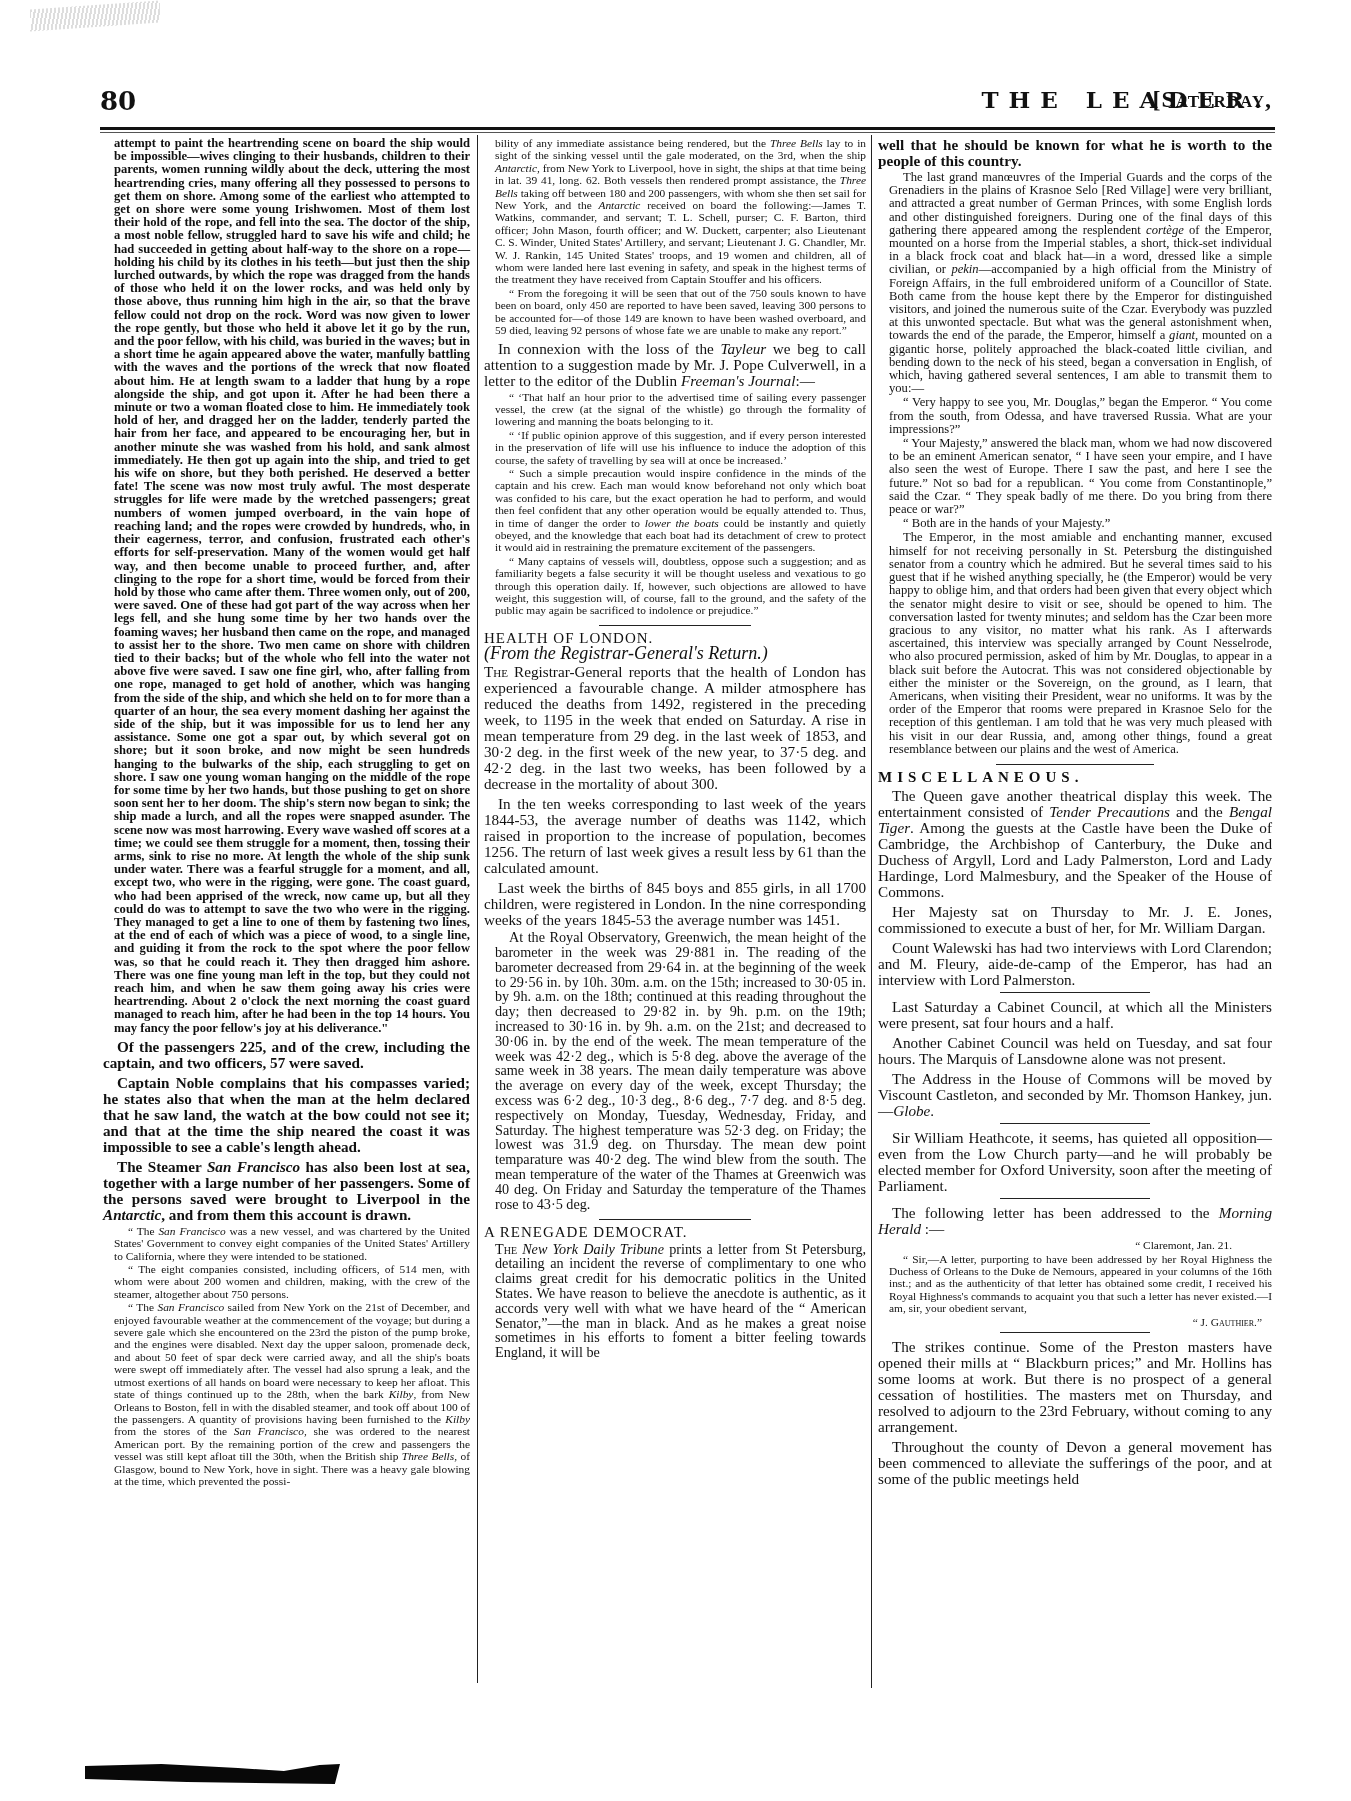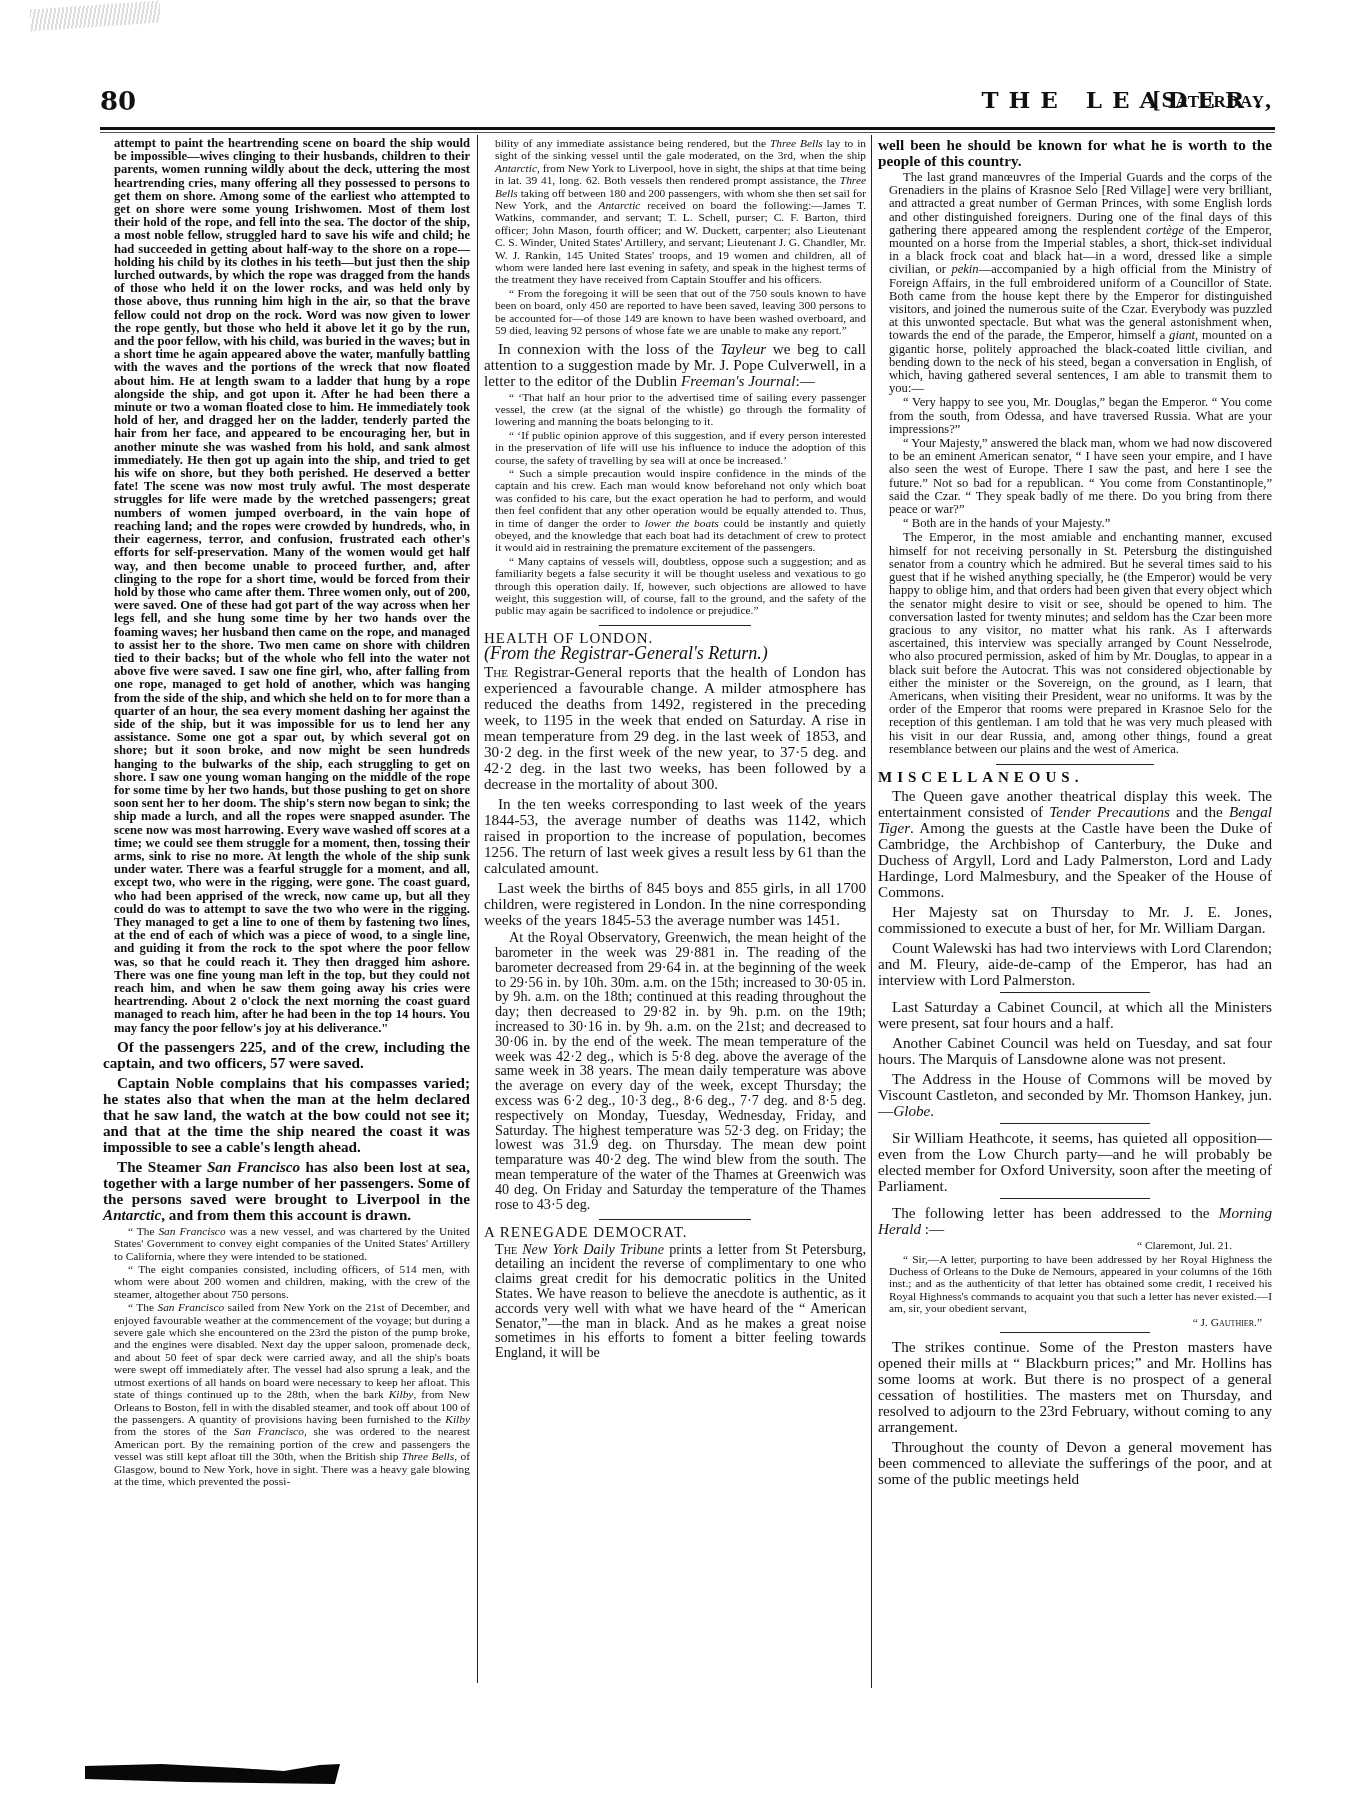--- a/index.html
+++ b/index.html
@@ -78,41 +78,41 @@
     <p class="bigplain">In the ten weeks corresponding to last week of the years 1844-53, the average number of deaths was 1142, which raised in proportion to the increase of population, becomes 1256. The return of last week gives a result less by 61 than the calculated amount.</p>
     <p class="bigplain">Last week the births of 845 boys and 855 girls, in all 1700 children, were registered in London. In the nine corresponding weeks of the years 1845-53 the average number was 1451.</p>
     <p style="font-size:14.2px;line-height:14.8px">At the Royal Observatory, Greenwich, the mean height of the barometer in the week was 29·881 in. The reading of the barometer decreased from 29·64 in. at the beginning of the week to 29·56 in. by 10h. 30m. a.m. on the 15th; increased to 30·05 in. by 9h. a.m. on the 18th; continued at this reading throughout the day; then decreased to 29·82 in. by 9h. p.m. on the 19th; increased to 30·16 in. by 9h. a.m. on the 21st; and decreased to 30·06 in. by the end of the week. The mean temperature of the week was 42·2 deg., which is 5·8 deg. above the average of the same week in 38 years. The mean daily temperature was above the average on every day of the week, except Thursday; the excess was 6·2 deg., 10·3 deg., 8·6 deg., 7·7 deg. and 8·5 deg. respectively on Monday, Tuesday, Wednesday, Friday, and Saturday. The highest temperature was 52·3 deg. on Friday; the lowest was 31.9 deg. on Thursday. The mean dew point temparature was 40·2 deg. The wind blew from the south. The mean temperature of the water of the Thames at Greenwich was 40 deg. On Friday and Saturday the temperature of the Thames rose to 43·5 deg.</p>
 
     <div class="sep"></div>
     <div class="head">A RENEGADE DEMOCRAT.</div>
     <p class="noindent" style="font-size:14.2px;line-height:14.8px"><span class="smallcaps">The</span> <i>New York Daily Tribune</i><span> prints a letter from St Petersburg, detailing an incident the reverse of complimentary to one who claims great credit for his democratic politics in the United States. We have reason to believe the anecdote is authentic, as it accords very well with what we have heard of the “ American Senator,”—the man in black. And as he makes a great noise sometimes in his efforts to foment a bitter feeling towards England, it will be</span></p>
   </div>
 
   <div class="col" style="left:868px;width:404px;padding-left:10px;box-sizing:border-box;">
-    <p class="noindent big" style="margin-top:0">well been he should be known for what he is worth to the people of this country.</p>
+    <p class="noindent big" style="margin-top:0">well that he should be known for what he is worth to the people of this country.</p>
     <p><span>The last grand manœuvres of the Imperial Guards and the corps of the Grenadiers in the plains of Krasnoe Selo [Red Village] were very brilliant, and attracted a great number of German Princes, with some English lords and other distinguished foreigners. During one of the final days of this gathering there appeared among the resplendent </span><i>cortège</i><span> of the Emperor, mounted on a horse from the Imperial stables, a short, thick-set individual in a black frock coat and black hat—in a word, dressed like a simple civilian, or </span><i>pekin</i><span>—accompanied by a high official from the Ministry of Foreign Affairs, in the full embroidered uniform of a Councillor of State. Both came from the house kept there by the Emperor for distinguished visitors, and joined the numerous suite of the Czar. Everybody was puzzled at this unwonted spectacle. But what was the general astonishment when, towards the end of the parade, the Emperor, himself a </span><i>giant</i><span>, mounted on a gigantic horse, politely approached the black-coated little civilian, and bending down to the neck of his steed, began a conversation in English, of which, having gathered several sentences, I am able to transmit them to you:—</span></p>
     <p>“ Very happy to see you, Mr. Douglas,” began the Emperor. “ You come from the south, from Odessa, and have traversed Russia. What are your impressions?”</p>
     <p>“ Your Majesty,” answered the black man, whom we had now discovered to be an eminent American senator, “ I have seen your empire, and I have also seen the west of Europe. There I saw the past, and here I see the future.” Not so bad for a republican. “ You come from Constantinople,” said the Czar. “ They speak badly of me there. Do you bring from there peace or war?”</p>
     <p>“ Both are in the hands of your Majesty.”</p>
     <p>The Emperor, in the most amiable and enchanting manner, excused himself for not receiving personally in St. Petersburg the distinguished senator from a country which he admired. But he several times said to his guest that if he wished anything specially, he (the Emperor) would be very happy to oblige him, and that orders had been given that every object which the senator might desire to visit or see, should be opened to him. The conversation lasted for twenty minutes; and seldom has the Czar been more gracious to any visitor, no matter what his rank. As I afterwards ascertained, this interview was specially arranged by Count Nesselrode, who also procured permission, asked of him by Mr. Douglas, to appear in a black suit before the Autocrat. This was not considered objectionable by either the minister or the Sovereign, on the ground, as I learn, that Americans, when visiting their President, wear no uniforms. It was by the order of the Emperor that rooms were prepared in Krasnoe Selo for the reception of this gentleman. I am told that he was very much pleased with his visit in our dear Russia, and, among other things, found a great resemblance between our plains and the west of America.</p>
 
     <div class="sep"></div>
     <div class="head spaced">MISCELLANEOUS.</div>
     <p class="bigplain"><span>The Queen gave another theatrical display this week. The entertainment consisted of </span><i>Tender Precautions</i><span> and the </span><i>Bengal Tiger</i><span>. Among the guests at the Castle have been the Duke of Cambridge, the Archbishop of Canterbury, the Duke and Duchess of Argyll, Lord and Lady Palmerston, Lord and Lady Hardinge, Lord Malmesbury, and the Speaker of the House of Commons.</span></p>
     <p class="bigplain">Her Majesty sat on Thursday to Mr. J. E. Jones, commissioned to execute a bust of her, for Mr. William Dargan.</p>
     <p class="bigplain">Count Walewski has had two interviews with Lord Clarendon; and M. Fleury, aide-de-camp of the Emperor, has had an interview with Lord Palmerston.</p>
     <div class="sep short"></div>
     <p class="bigplain">Last Saturday a Cabinet Council, at which all the Ministers were present, sat four hours and a half.</p>
     <p class="bigplain">Another Cabinet Council was held on Tuesday, and sat four hours. The Marquis of Lansdowne alone was not present.</p>
     <p class="bigplain"><span>The Address in the House of Commons will be moved by Viscount Castleton, and seconded by Mr. Thomson Hankey, jun.—</span><i>Globe</i><span>.</span></p>
     <div class="sep short"></div>
     <p class="bigplain">Sir William Heathcote, it seems, has quieted all opposition—even from the Low Church party—and he will probably be elected member for Oxford University, soon after the meeting of Parliament.</p>
     <div class="sep short"></div>
     <p class="bigplain"><span>The following letter has been addressed to the </span><i>Morning Herald</i><span> :—</span></p>
-    <p class="quote signoff" style="padding-right:40px">“ Claremont, Jul. 21.</p>
+    <p class="quote signoff" style="padding-right:40px">“ Claremont, Jan. 21.</p>
     <p class="quote">“ Sir,—A letter, purporting to have been addressed by her Royal Highness the Duchess of Orleans to the Duke de Nemours, appeared in your columns of the 16th inst.; and as the authenticity of that letter has obtained some credit, I received his Royal Highness's commands to acquaint you that such a letter has never existed.—I am, sir, your obedient servant,</p>
     <p class="quote signoff" style="font-variant:small-caps;padding-right:10px">“ J. Gauthier.”</p>
     <div class="sep short"></div>
     <p class="bigplain">The strikes continue. Some of the Preston masters have opened their mills at “ Blackburn prices;” and Mr. Hollins has some looms at work. But there is no prospect of a general cessation of hostilities. The masters met on Thursday, and resolved to adjourn to the 23rd February, without coming to any arrangement.</p>
     <p class="bigplain">Throughout the county of Devon a general movement has been commenced to alleviate the sufferings of the poor, and at some of the public meetings held</p>
   </div>
 
   <div class="bottom-mark"></div>
 </div>
 

